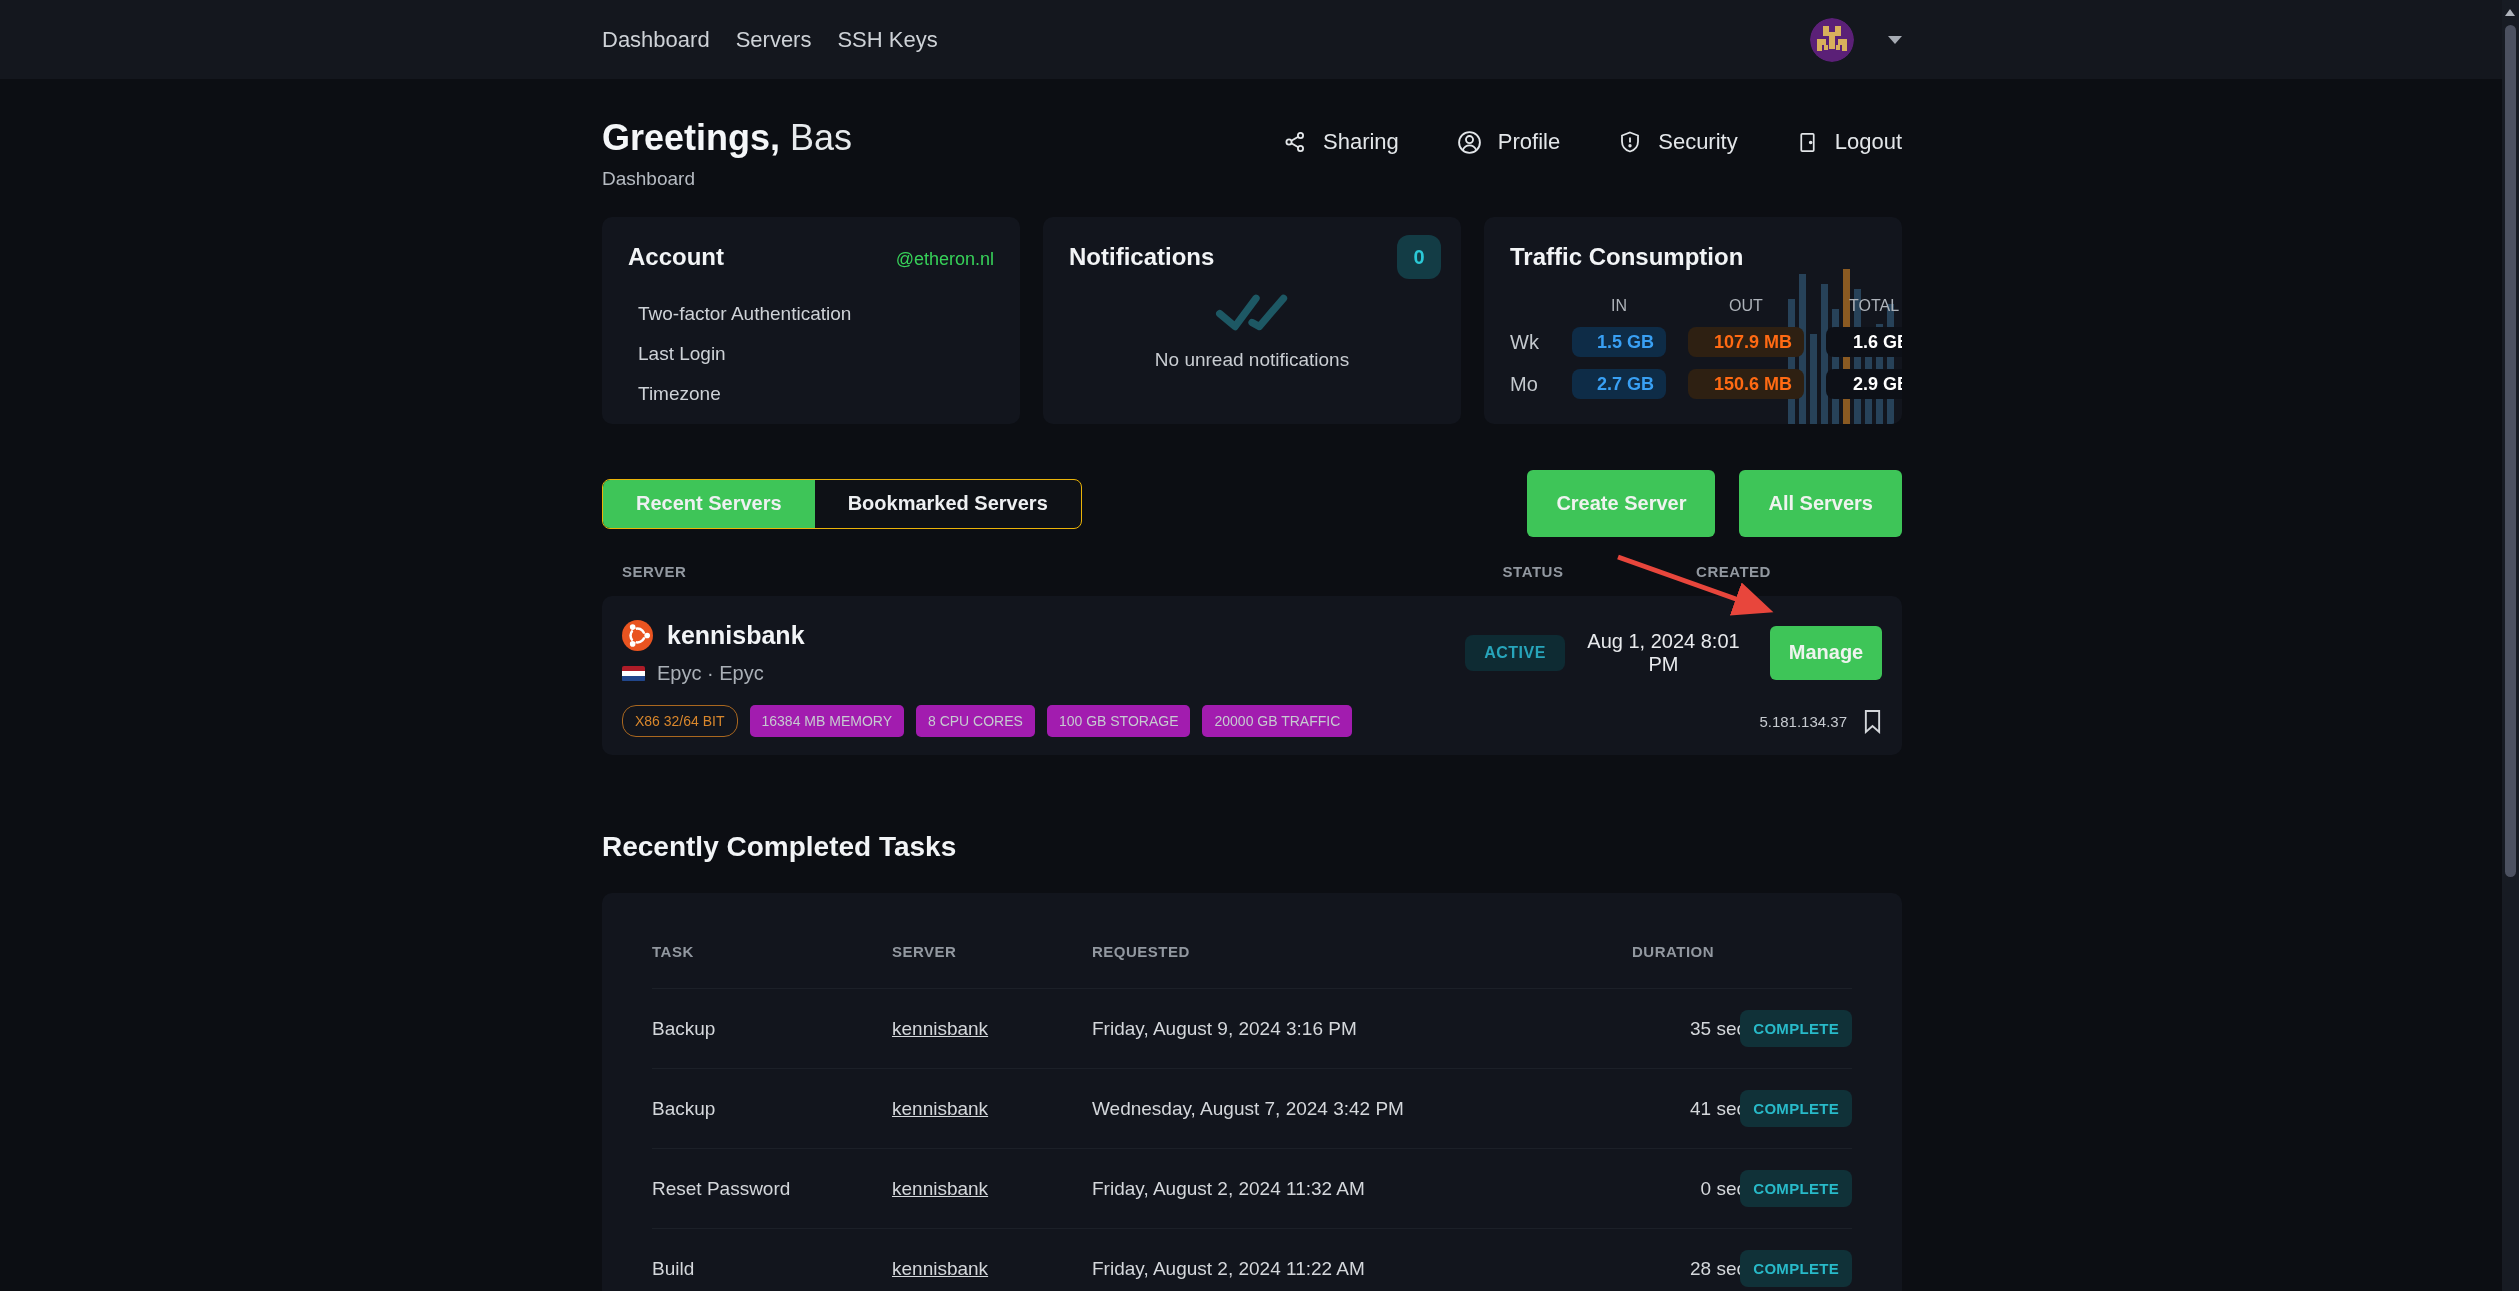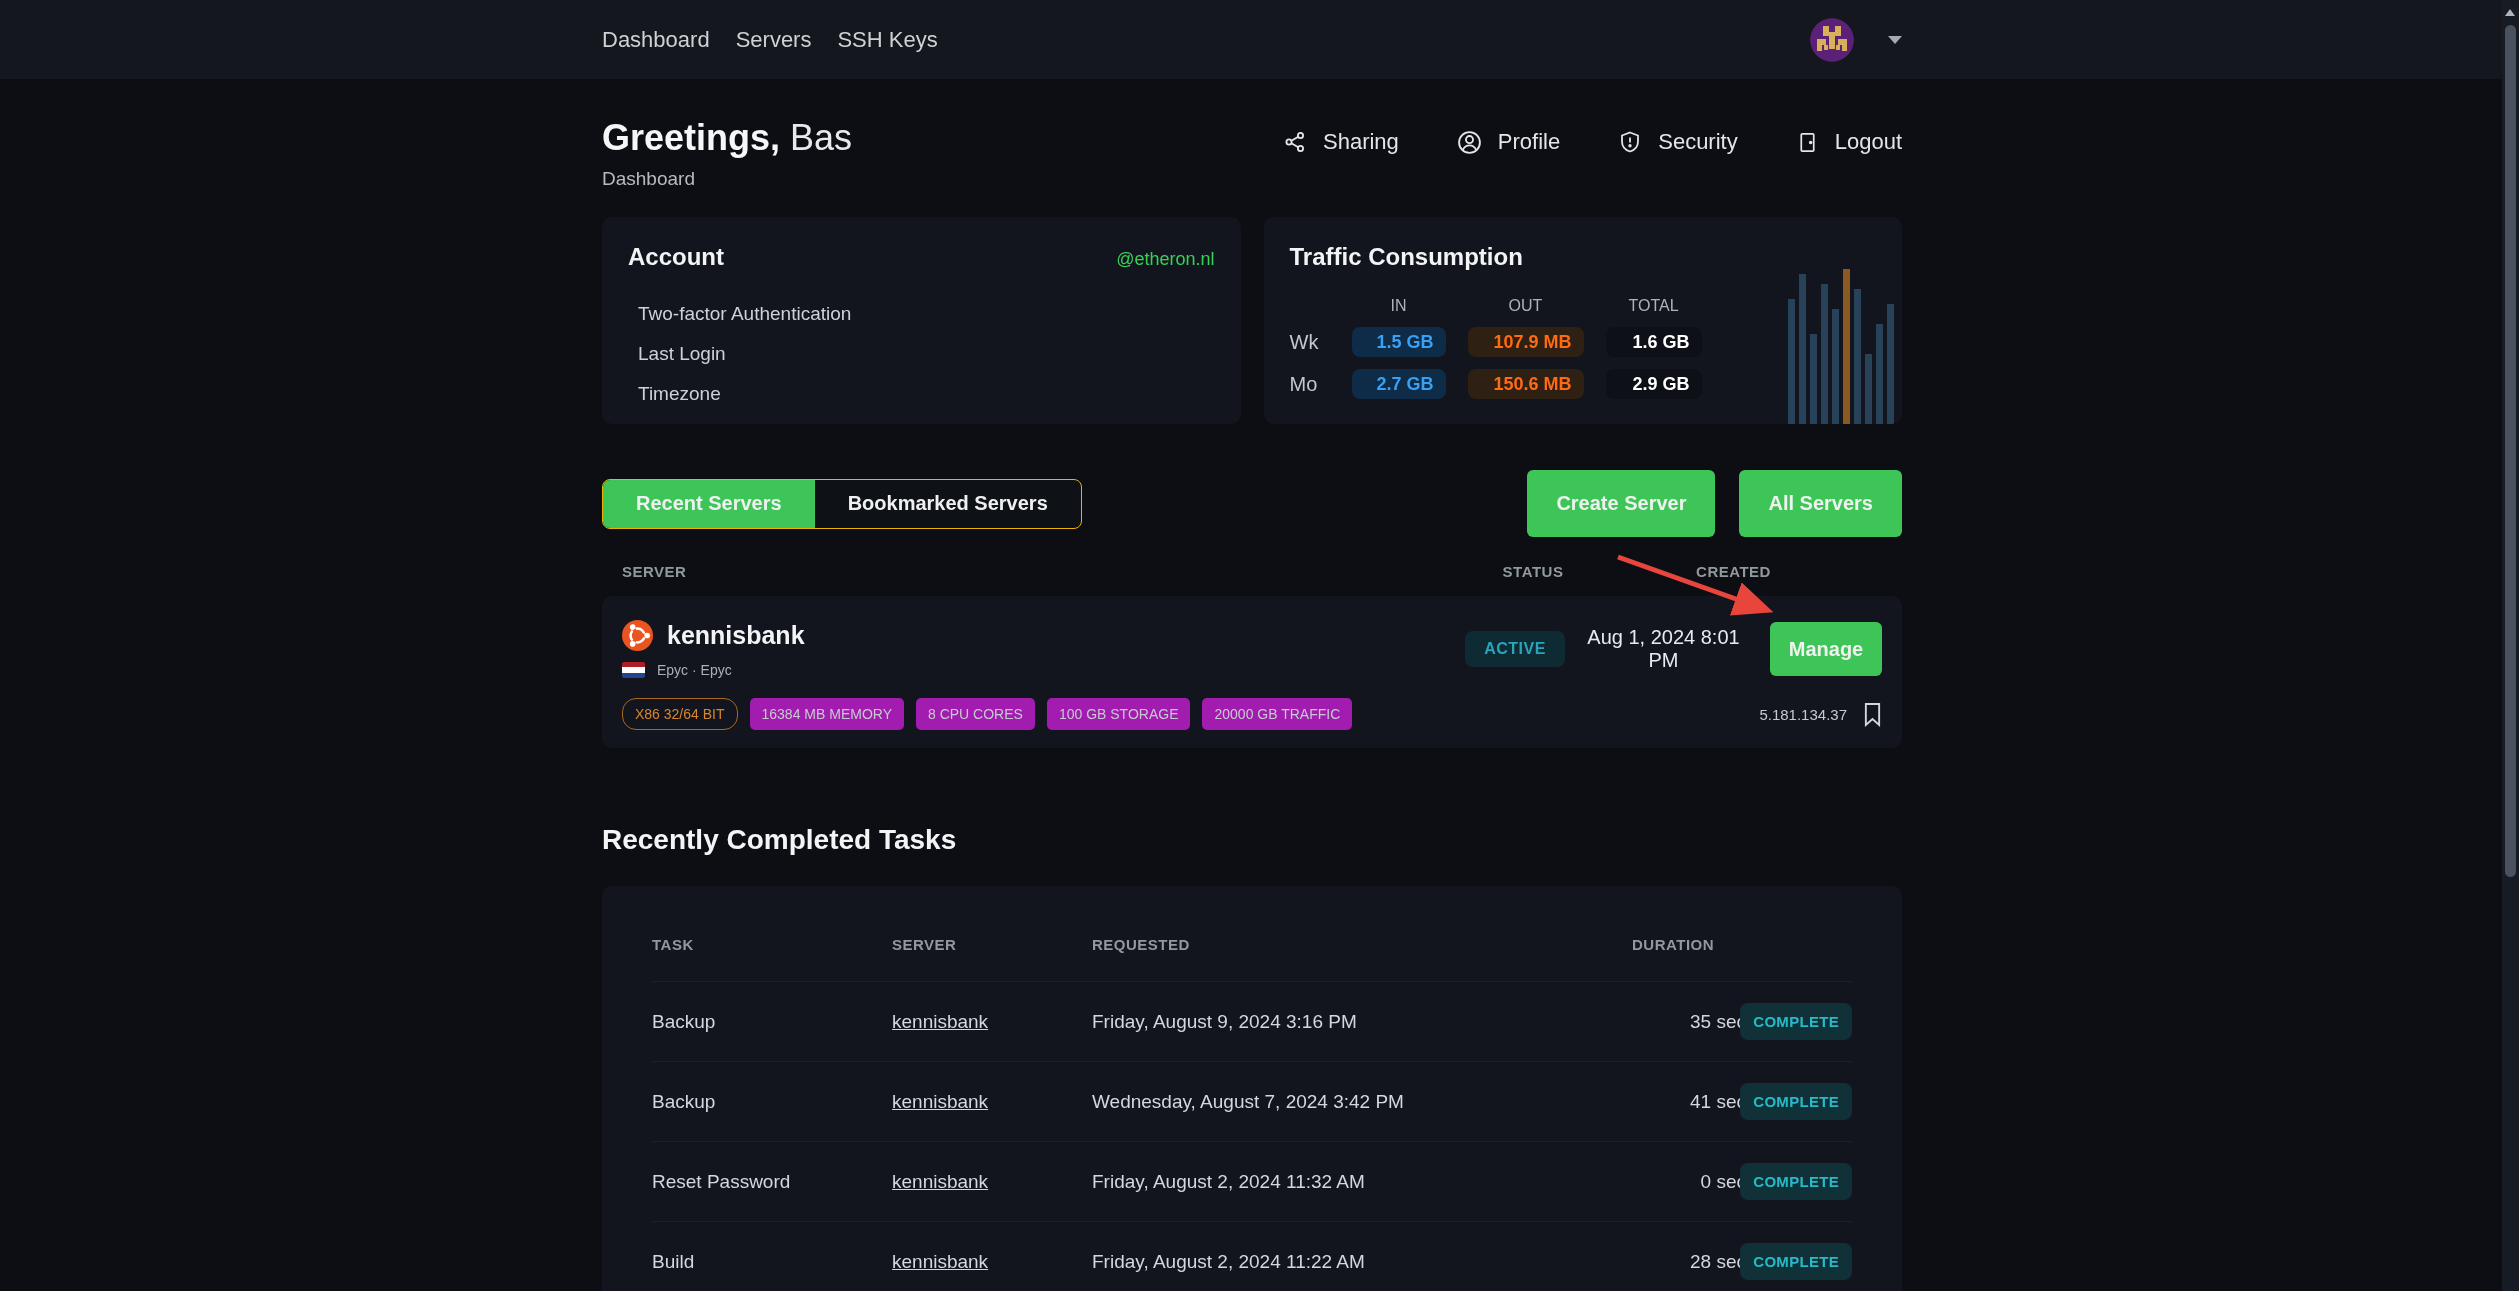--- a/index.html
+++ b/index.html
@@ -57,21 +57,21 @@
   .srv-head { margin-top:26px; display:grid; grid-template-columns:1fr 130px 167px 135px; padding:0 20px; font-size:15px; color:#9298a0; font-weight:700; letter-spacing:.5px; }
   .srv-head .c2 { text-align:center; position:relative; left:18px; }
   .srv-head .c3 { text-align:center; position:relative; left:70px; }
   .server-card { margin-top:16px; background:#12151d; border-radius:10px; padding:24px 20px 18px; }
   .server-main { display:grid; grid-template-columns:1fr 130px 167px 135px; align-items:center; }
   .srv-name-row { display:flex; align-items:center; gap:14px; }
   .srv-name { font-size:25px; font-weight:700; color:#f2f4f6; cursor:pointer; }
   .srv-sub-row { display:flex; align-items:center; gap:12px; margin-top:11px; }
   .flag { width:23px; height:16px; display:flex; flex-direction:column; border-radius:2px; overflow:hidden; }
   .flag div { flex:1; }
-  .srv-plan { font-size:14px; color:#aab0b7; }
+  .srv-plan { font-size:20px; color:#aab0b7; }
   .status-badge { justify-self:center; background:#0e2b33; color:#27a5bb; font-size:16px; font-weight:700; letter-spacing:.5px; padding:9px 19px; border-radius:8px; }
   .created-cell { text-align:center; font-size:20px; color:#e8eaed; }
   .manage-btn { justify-self:end; background:#3ec558; color:#eff3ef; font-size:20px; font-weight:600; border:none; border-radius:6px; width:112px; height:54px; cursor:pointer; font-family:inherit; }
   .server-badges { display:flex; align-items:center; margin-top:20px; gap:12px; }
   .arch { border:1px solid #a9671f; color:#d9872c; border-radius:14px; padding:7px 12px; font-size:14px; }
   .spec { background:#a21caf; color:#c6cad0; border-radius:5px; padding:8px 12px; font-size:14px; }
   .ip-wrap { margin-left:auto; display:flex; align-items:center; gap:16px; color:#c6cad0; font-size:15px; }
   .bookmark { cursor:pointer; color:#d3d6da; display:flex; }
   
   .tasks-title { margin-top:76px; font-size:28px; font-weight:700; color:#f2f4f6; }
@@ -183,20 +183,31 @@
 
           <span>Two-factor Authentication</span>
 
           <span>Last Login</span>
 
           <span>Timezone</span>
 
       </div>
     </div>
 
+    <div class="card">
+      <div class="card-title">Notifications</div>
+      <div class="notif-badge">0</div>
+      <div class="notif-center">
+        <svg viewBox="0 0 96 52" width="78" height="42" fill="none" stroke="#1d5864" stroke-width="9" stroke-linecap="round" stroke-linejoin="round">
+            <path d="M8 28 L27 44 L53 9"></path>
+            <path d="M48 39 L57 44 L87 9"></path>
+          </svg>
+        <div class="notif-empty">No unread notifications</div>
+      </div>
+    </div>
 
     <div class="card traffic-card">
       <div class="tbars" id="traffic-bars">
           <div class="tbar" style="height: 125px;"></div>
           <div class="tbar" style="height: 150px;"></div>
           <div class="tbar" style="height: 90px;"></div>
           <div class="tbar" style="height: 140px;"></div>
           <div class="tbar" style="height: 115px;"></div>
           <div class="tbar hi" style="height: 155px;"></div>
           <div class="tbar" style="height: 135px;"></div>

